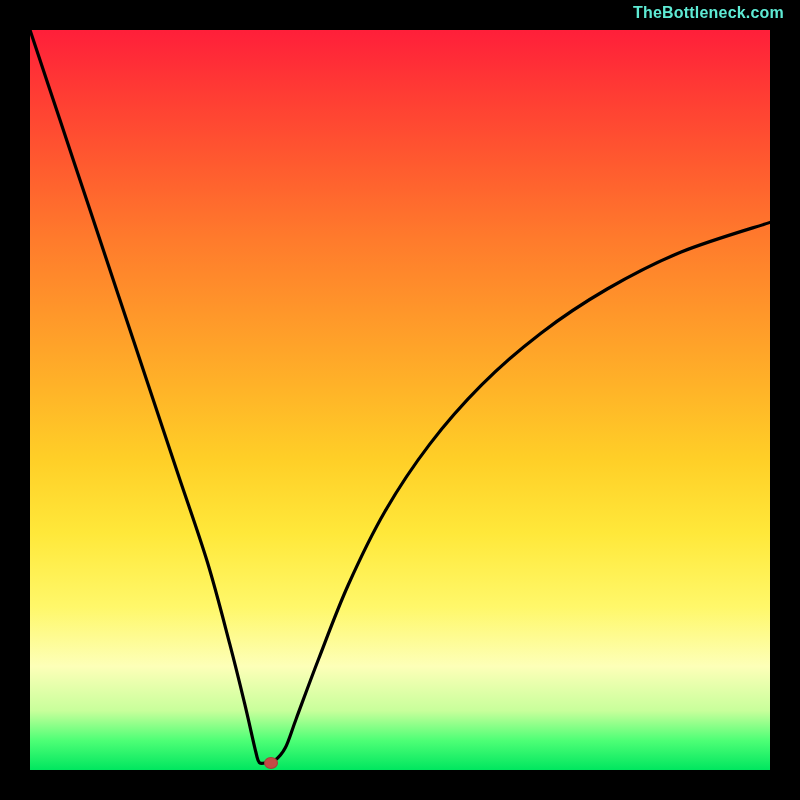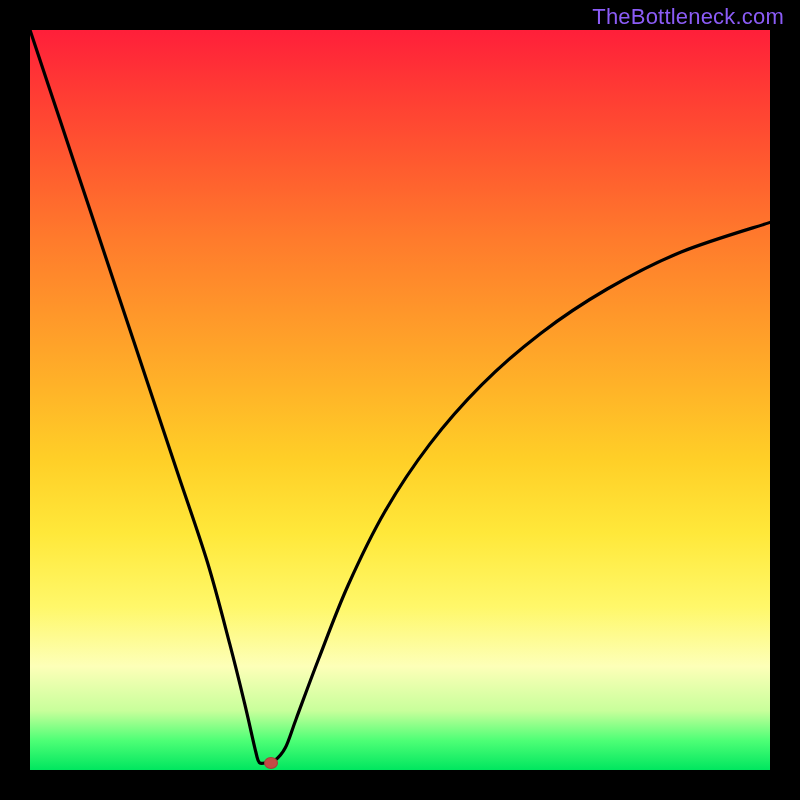--- a/index.html
+++ b/index.html
@@ -14,23 +14,23 @@
   .frame {
     position: relative;
     width: 800px;
     height: 800px;
     background: #000;
   }
   .watermark {
     position: absolute;
     top: 4px;
     right: 16px;
-    color: #8b5cf6;
-    font-size: 22px;
-    font-weight: 400;
+    color: #5eead4;
+    font-size: 16px;
+    font-weight: 700;
     letter-spacing: 0.2px;
     user-select: none;
   }
   .plot-area {
     position: absolute;
     left: 30px;
     top: 30px;
     width: 740px;
     height: 740px;
     

